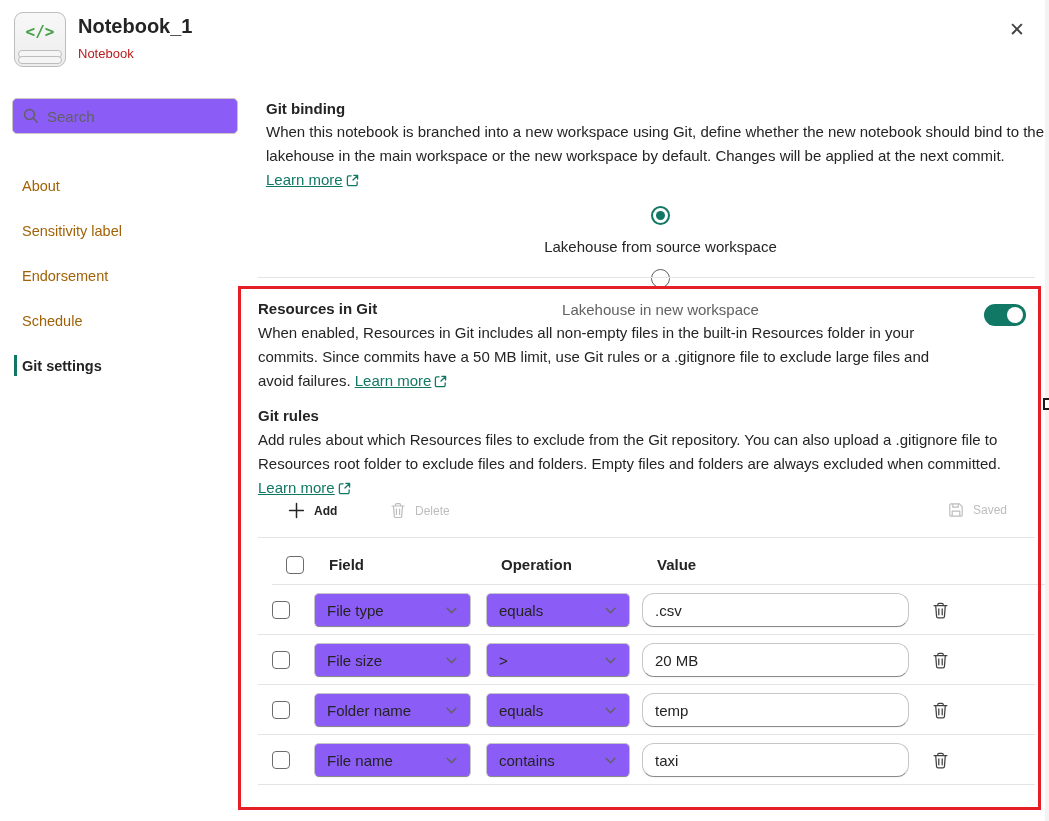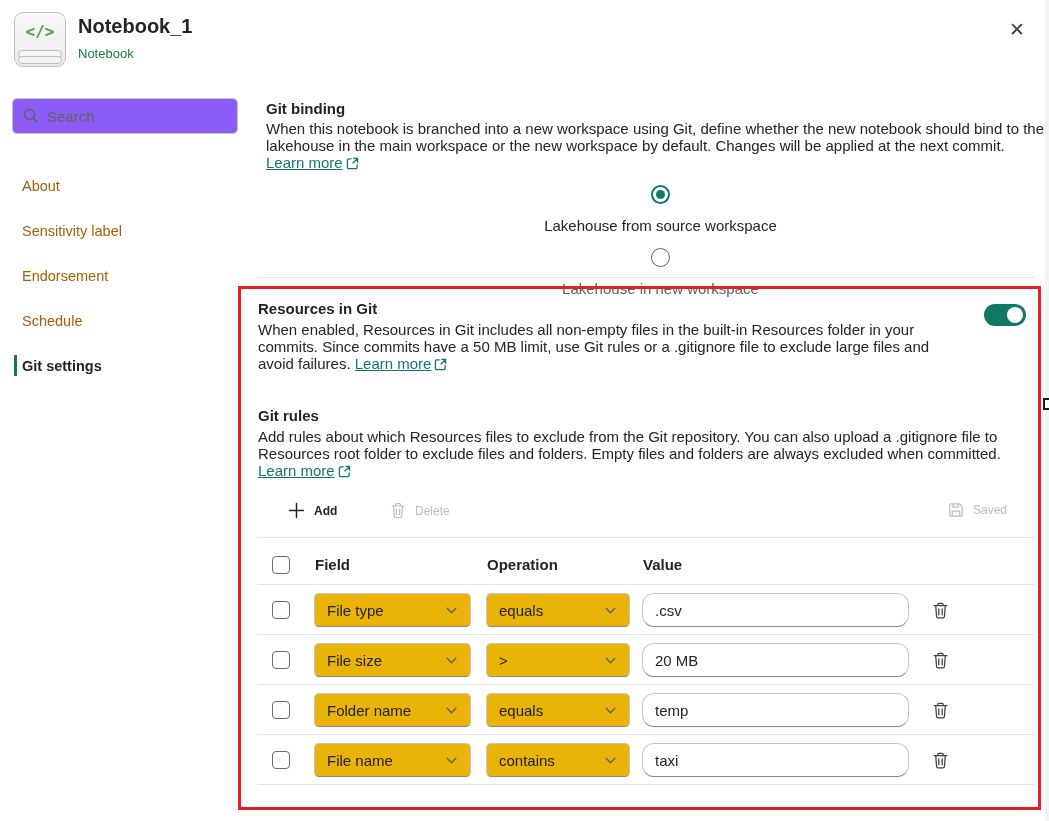--- a/index.html
+++ b/index.html
@@ -11,42 +11,42 @@
   .nb-icon { left:14px; top:12px; width:52px; height:55px;
     border:1px solid #bdbdbd; border-radius:9px;
     background:linear-gradient(#f8f8f8,#ececec); }
   .nb-icon .code { position:absolute; left:0; right:0; top:9px; text-align:center;
     font-family:"DejaVu Sans Mono",monospace; font-size:16px; font-weight:bold; color:#46a046; }
   .nb-icon .page { position:absolute; left:3px; right:3px; height:8px;
     border:1px solid #bdbdbd; border-radius:4px; background:#f5f5f5; }
   .nb-icon .page1 { bottom:8px; }
   .nb-icon .page2 { bottom:2px; }
   .hdr-title { left:78px; top:15px; font-size:20px; font-weight:bold; color:#242424; }
-  .hdr-sub { left:78px; top:46px; font-size:13px; color:#15803d; }
+  .hdr-sub { left:78px; top:46px; font-size:13px; color:#b91c1c; }
   .close-btn { left:1005px; top:18px; width:24px; height:24px; font-size:19px;
     color:#424242; text-align:center; line-height:24px; cursor:pointer; background:none; border:none; }
 
   
   .search-box { left:12px; top:98px; width:226px; height:36px;
     border:1px solid #c8c6c4; border-radius:5px; background:#8b5cf6;
     display:flex; align-items:center; padding:0 10px; gap:8px; }
   .search-box input { border:none; outline:none; flex:1; font-size:15px;
     font-family:inherit; color:#242424; background:transparent; }
   .search-box input::placeholder { color:#616161; }
   .nav { left:0; top:163px; width:246px; list-style:none; }
   .nav li { position:relative; height:45px; display:flex; align-items:center;
     padding-left:22px; font-size:14.5px; color:#a16207; cursor:pointer; }
   .nav li.selected { font-weight:bold; color:#242424; }
   .nav li.selected::before { content:""; position:absolute; left:14px; top:12px;
     width:3px; height:21px; background:var(--accent); }
 
   
   :root { --accent:#117865; --border:#c6c6c6; --divider:#e4e4e4; --disabled:#bdbdbd; }
   .section-title { font-size:15px; font-weight:bold; color:#242424; }
-  .para { font-size:15px; line-height:17px; color:#242424; }
+  .para { font-size:15px; line-height:24px; color:#242424; }
   .link { color:var(--accent); text-decoration:underline; cursor:pointer; }
   .ext-ic { display:inline-block; vertical-align:-2px; margin-left:3px; }
 
   .gb-section { left:266px; top:100px; width:779px; }
   .gb-section .para { margin-top:3px; }
   .radio-row { display:flex; align-items:center; gap:13px; margin-top:14px; margin-left:10px;
     font-size:15px; cursor:pointer;flex-direction:column; }
   .radio { width:19px; height:19px; border-radius:50%; border:1px solid #616161;
     background:#fff; position:relative; flex:0 0 auto; }
   .radio.checked { border:2px solid var(--accent); }
@@ -70,31 +70,31 @@
 
   
   .toolbar { left:258px; top:498px; width:777px; height:34px; }
   .tb-btn { position:absolute; display:flex; align-items:center; gap:9px;
     font-size:12px; background:none; border:none; font-family:inherit; cursor:pointer; }
   .tb-add { left:30px; top:4px; font-weight:bold; color:#242424; }
   .tb-del { left:132px; top:4px; color:var(--disabled); }
   .tb-saved { right:28px; top:4px; color:var(--disabled); }
 
   
-  .tbl-head { left:258px; top:548px; width:777px; height:37px;
+  .tbl-head { left:272px; top:548px; width:777px; height:37px;
     border-bottom:1px solid var(--divider); font-size:15px; font-weight:bold; }
   .tbl-head span { position:absolute; top:8px; }
   .col-field { left:57px; } .col-op { left:229px; } .col-val { left:385px; }
   .rows { left:258px; top:585px; width:777px; }
   .row { position:relative; height:50px; border-bottom:1px solid var(--divider); }
   .checkbox { position:absolute; left:14px; top:16px; width:18px; height:18px;
     border:1px solid #6b6b6b; border-radius:4px; background:#fff; cursor:pointer; }
   .hd-check { top:9px; }
   .dropdown { position:absolute; top:8px; height:34px; border:1px solid var(--border);
-    border-bottom-color:#8a8a8a; border-radius:5px; background:#eab308;
+    border-bottom-color:#8a8a8a; border-radius:5px; background:#8b5cf6;
     display:flex; align-items:center; padding:0 12px; font-size:15px;
     justify-content:space-between; cursor:pointer; box-shadow:0 1px 1px rgba(0,0,0,0.04); }
   .dd-field { left:56px; width:157px; }
   .dd-op { left:228px; width:144px; }
   .val-input { position:absolute; left:384px; top:8px; width:267px; height:34px;
     border:1px solid var(--border); border-bottom-color:#8a8a8a; border-radius:12px;
     padding:5px 12px; font-size:15px; font-family:inherit; color:#242424;
     box-shadow:0 1px 1px rgba(0,0,0,0.04); outline:none; }
   .trash-btn { position:absolute; left:674px; top:13px; width:24px; height:24px;
     background:none; border:none; cursor:pointer; }

